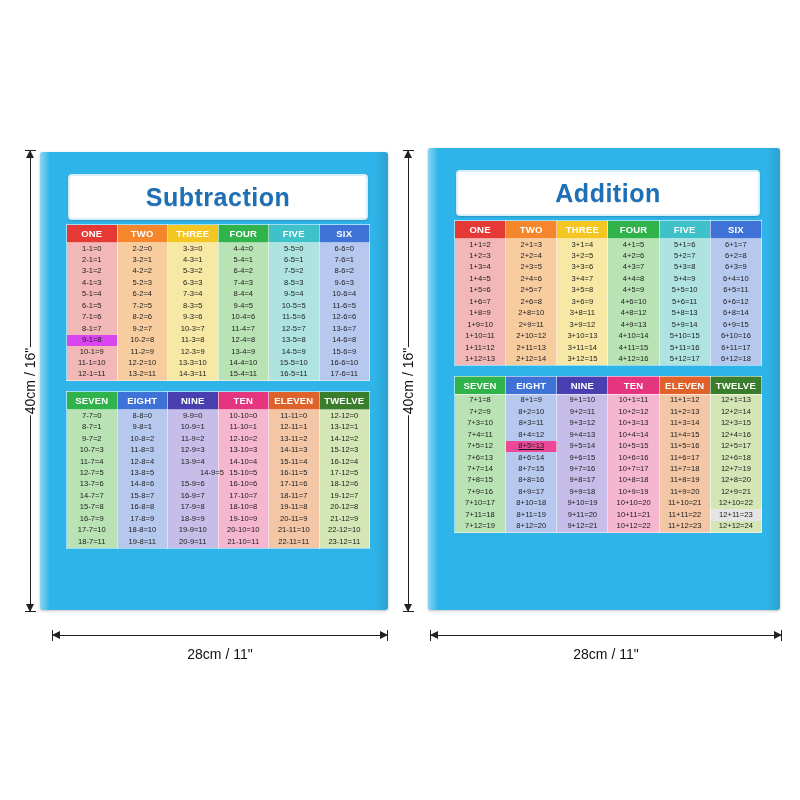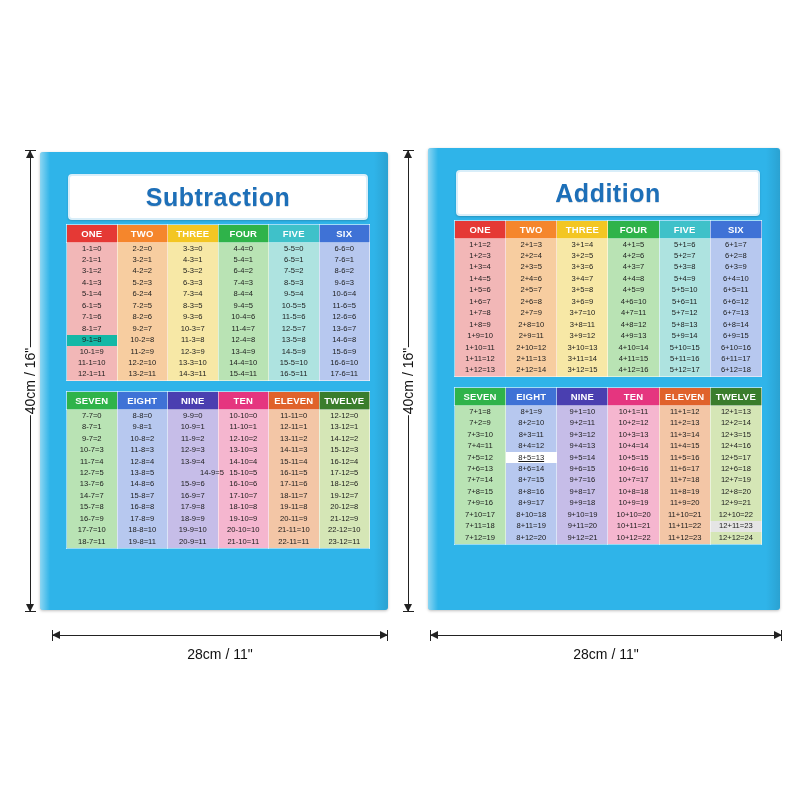--- a/index.html
+++ b/index.html
@@ -194,21 +194,21 @@
               </tr>
               <tr>
                 <td style="background: rgb(242, 183, 183);">8-1=7</td>
                 <td style="background: rgb(247, 205, 160);">9-2=7</td>
                 <td style="background: rgb(247, 232, 166);">10-3=7</td>
                 <td style="background: rgb(185, 227, 180);">11-4=7</td>
                 <td style="background: rgb(174, 227, 224);">12-5=7</td>
                 <td style="background: rgb(183, 200, 239);">13-6=7</td>
               </tr>
               <tr>
-                <td style="background: #14b8a6;">9-1=8</td>
+                <td style="background: #d946ef;">9-1=8</td>
                 <td style="background: rgb(247, 205, 160);">10-2=8</td>
                 <td style="background: rgb(247, 232, 166);">11-3=8</td>
                 <td style="background: rgb(185, 227, 180);">12-4=8</td>
                 <td style="background: rgb(174, 227, 224);">13-5=8</td>
                 <td style="background: rgb(183, 200, 239);">14-6=8</td>
               </tr>
               <tr>
                 <td style="background: rgb(242, 183, 183);">10-1=9</td>
                 <td style="background: rgb(247, 205, 160);">11-2=9</td>
                 <td style="background: rgb(247, 232, 166);">12-3=9</td>
@@ -412,28 +412,20 @@
               </tr>
               <tr>
                 <td style="background: rgb(242, 183, 183);">1+6=7</td>
                 <td style="background: rgb(247, 205, 160);">2+6=8</td>
                 <td style="background: rgb(247, 232, 166);">3+6=9</td>
                 <td style="background: rgb(185, 227, 180);">4+6=10</td>
                 <td style="background: rgb(174, 227, 224);">5+6=11</td>
                 <td style="background: rgb(183, 200, 239);">6+6=12</td>
               </tr>
               <tr>
-                <td style="background: rgb(242, 183, 183);">1+7=8</td>
-                <td style="background: rgb(247, 205, 160);">2+7=9</td>
-                <td style="background: rgb(247, 232, 166);">3+7=10</td>
-                <td style="background: rgb(185, 227, 180);">4+7=11</td>
-                <td style="background: rgb(174, 227, 224);">5+7=12</td>
-                <td style="background: rgb(183, 200, 239);">6+7=13</td>
-              </tr>
-              <tr>
                 <td style="background: rgb(242, 183, 183);">1+8=9</td>
                 <td style="background: rgb(247, 205, 160);">2+8=10</td>
                 <td style="background: rgb(247, 232, 166);">3+8=11</td>
                 <td style="background: rgb(185, 227, 180);">4+8=12</td>
                 <td style="background: rgb(174, 227, 224);">5+8=13</td>
                 <td style="background: rgb(183, 200, 239);">6+8=14</td>
               </tr>
               <tr>
                 <td style="background: rgb(242, 183, 183);">1+9=10</td>
                 <td style="background: rgb(247, 205, 160);">2+9=11</td>
@@ -509,21 +501,21 @@
               <tr>
                 <td style="background: rgb(185, 227, 180);">7+4=11</td>
                 <td style="background: rgb(183, 200, 239);">8+4=12</td>
                 <td style="background: rgb(198, 189, 232);">9+4=13</td>
                 <td style="background: rgb(245, 182, 207);">10+4=14</td>
                 <td style="background: rgb(243, 198, 166);">11+4=15</td>
                 <td style="background: rgb(213, 230, 182);">12+4=16</td>
               </tr>
               <tr>
                 <td style="background: rgb(185, 227, 180);">7+5=12</td>
-                <td style="background: #ffffff; text-decoration: underline;">8+5=13</td>
+                <td style="background: #ec4899; text-decoration: underline;">8+5=13</td>
                 <td style="background: rgb(198, 189, 232);">9+5=14</td>
                 <td style="background: rgb(245, 182, 207);">10+5=15</td>
                 <td style="background: rgb(243, 198, 166);">11+5=16</td>
                 <td style="background: rgb(213, 230, 182);">12+5=17</td>
               </tr>
               <tr>
                 <td style="background: rgb(185, 227, 180);">7+6=13</td>
                 <td style="background: rgb(183, 200, 239);">8+6=14</td>
                 <td style="background: rgb(198, 189, 232);">9+6=15</td>
                 <td style="background: rgb(245, 182, 207);">10+6=16</td>

